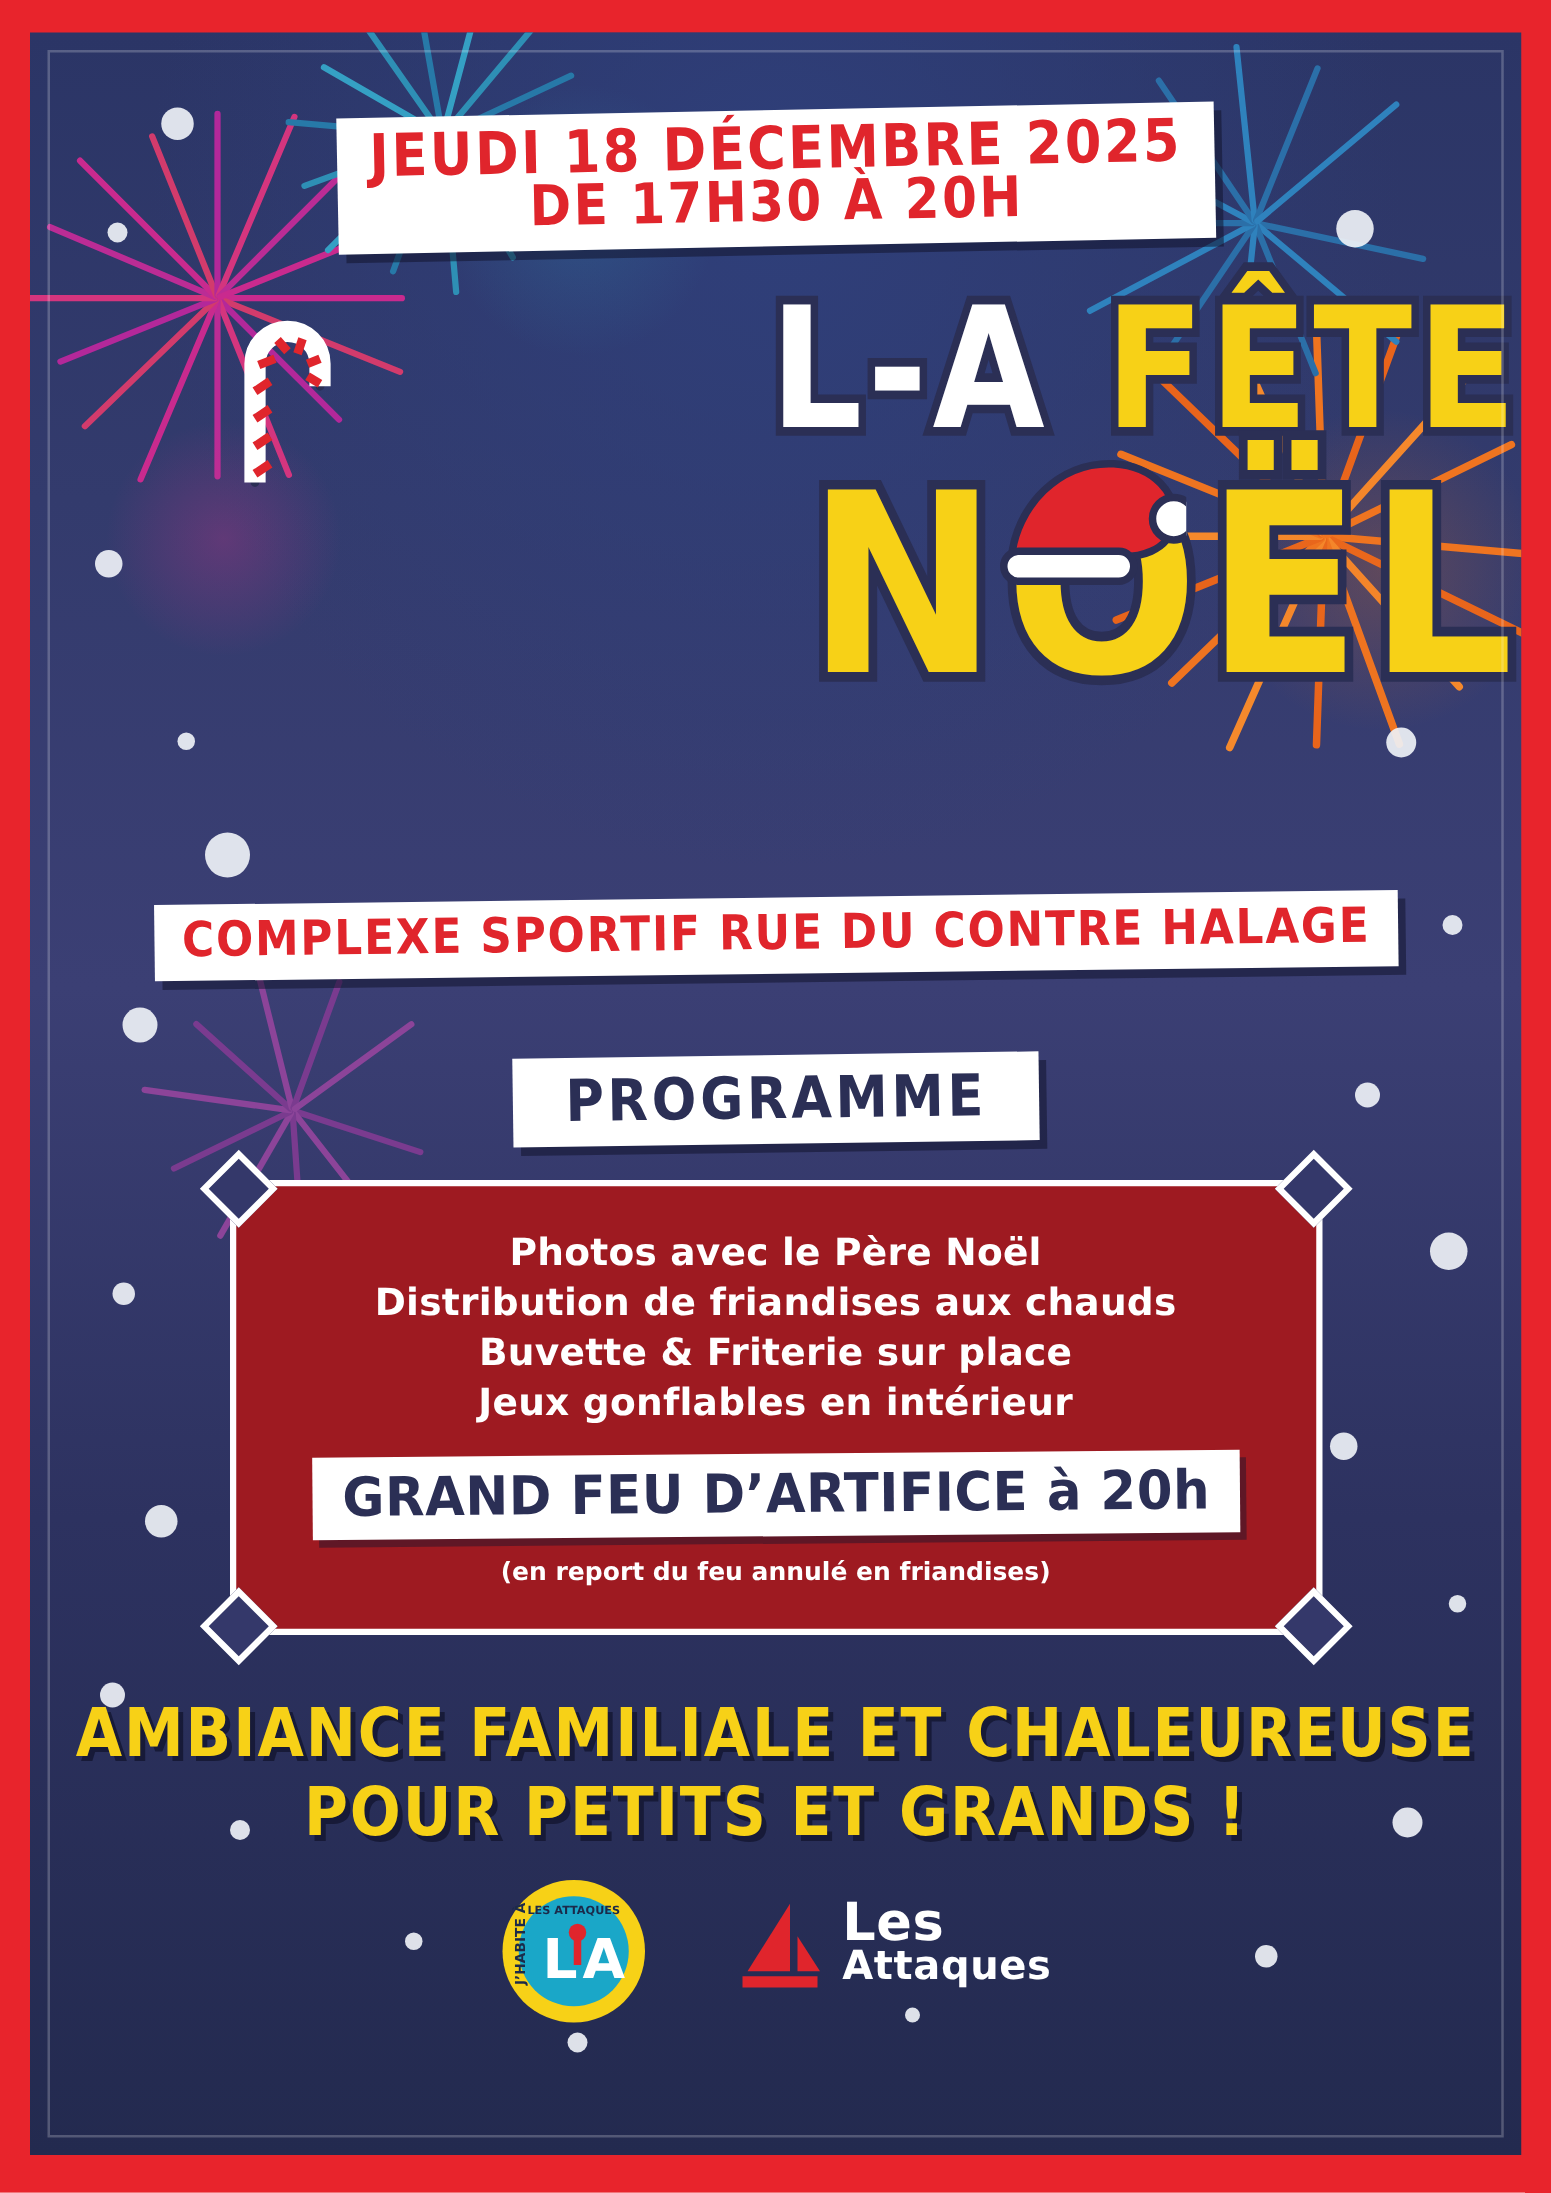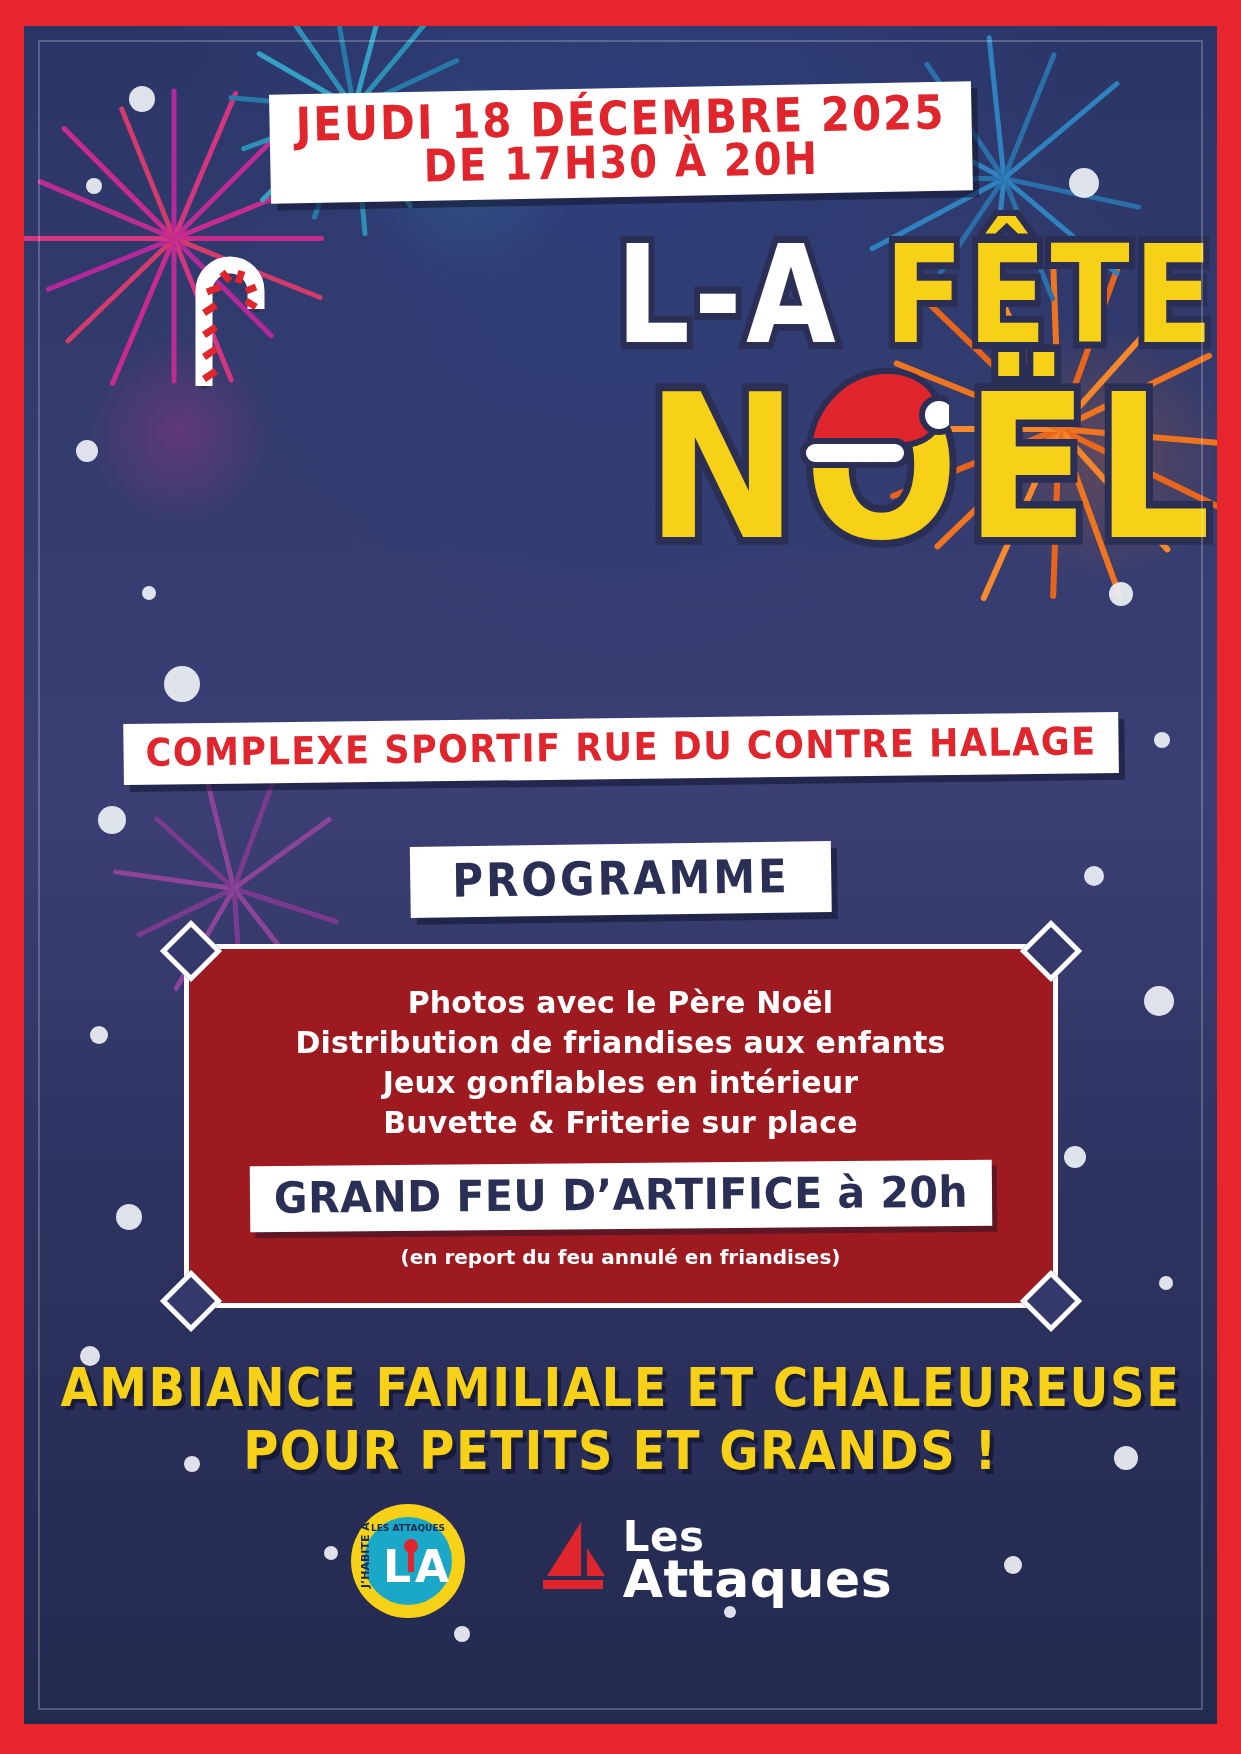--- a/index.html
+++ b/index.html
@@ -302,21 +302,21 @@
   }
   .logo-attaques .mark { width: 72px; height: 84px; }
   .logo-attaques .txt {
     color: #ffffff;
     font-family: "DejaVu Sans", sans-serif;
     font-weight: 700;
     line-height: .92;
     letter-spacing: .5px;
   }
   .logo-attaques .txt .t1 { font-size: 42px; display: block; }
-  .logo-attaques .txt .t2 { font-size: 52px; display: block; }
+  .logo-attaques .txt .t2 { font-size: 32px; display: block; }
 </style>
 </head>
 <body>
 
 <div class="poster">
   <div class="inner">
 
     <div>
 
       <div class="fw-rays" style="left:150px; top:210px; width:0; height:0;">
@@ -486,23 +486,23 @@
       </div>
 
       <div class="prog-box">
         <div class="notch tl"></div>
         <div class="notch tr"></div>
         <div class="notch bl"></div>
         <div class="notch br"></div>
 
         <ul class="prog-list">
           <li>Photos avec le Père Noël</li>
-          <li>Distribution de friandises aux enfants</li>
+          <li>Distribution de friandises aux chauds</li>
+          <li>Buvette &amp; Friterie sur place</li>
           <li>Jeux gonflables en intérieur</li>
-          <li>Buvette &amp; Friterie sur place</li>
         </ul>
 
         <div class="fireworks-banner">
           <span>GRAND FEU D’ARTIFICE à 20h</span>
         </div>
         <div class="note">(en report du feu annulé en friandises)</div>
       </div>
 
       <div class="tagline">
         <div>AMBIANCE FAMILIALE ET CHALEUREUSE</div>

